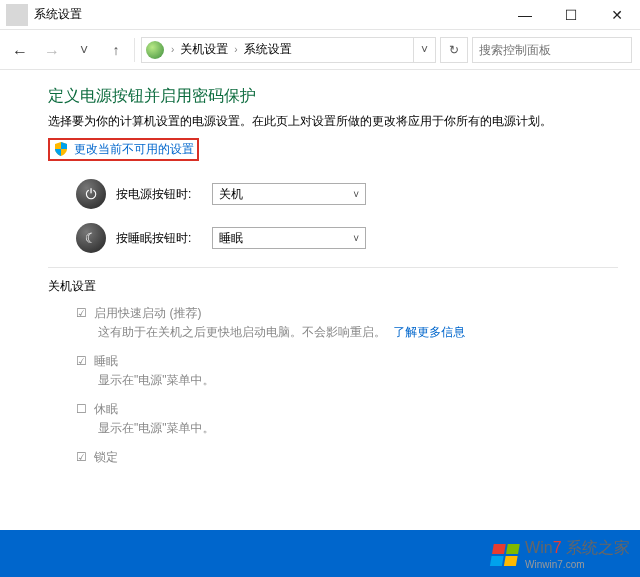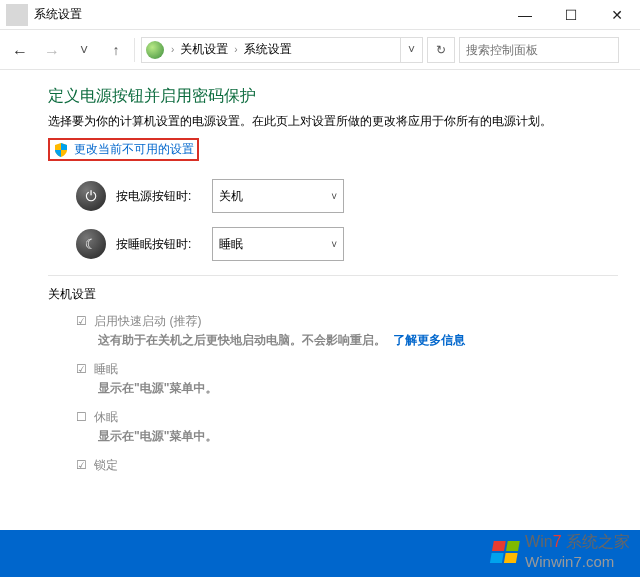--- a/index.html
+++ b/index.html
@@ -77,32 +77,32 @@
     display: flex; align-items: center; justify-content: center;
     color: #555; margin-right: 4px;
   }
   .search {
     width: 160px; height: 26px;
     border: 1px solid #ddd;
     padding: 0 6px;
     font-size: 12px; font-family: inherit;
     color: #888;
     outline: none;
-    margin-right: 17px;
+    margin-right: 4px;
   }
   .content {
     padding: 16px 22px 0 48px;
   }
   .page-title {
     color: #0c6b3e; font-size: 16px;
     margin-bottom: 6px;
   }
   .page-desc { margin-bottom: 8px; }
   .admin-link {
-    display: inline-flex; align-items: flex-end;
+    display: inline-flex; align-items: flex-start;
     border: 2px solid #d93025;
     padding: 1px 3px;
     margin-bottom: 18px;
   }
   .shield {
     width: 16px; height: 16px; margin-right: 5px;
     display: inline-block;
   }
   .shield svg { display: block; }
   .link { color: #0066cc; cursor: pointer; }
@@ -113,35 +113,35 @@
   }
   .pwr-icon {
     width: 30px; height: 30px; border-radius: 50%;
     background: radial-gradient(circle at 35% 30%, #777, #222);
     margin-right: 10px;
     display: flex; align-items: center; justify-content: center;
     color: #fff; font-size: 14px;
   }
   .row-label { width: 96px; }
   .select {
-    width: 132px; height: 22px;
+    width: 154px; height: 22px;
     border: 1px solid #adadad;
     display: flex; align-items: center; justify-content: space-between;
-    padding: 16px 6px; font-size: 12px;
+    padding: 4px 6px; font-size: 12px;
     background: #fff;
   }
   .select .arr { color: #444; font-size: 10px; }
   .hr { height: 1px; background: #e5e5e5; margin: 6px 0 10px; }
   .opt {
     margin-left: 28px; margin-bottom: 12px;
     color: #888;
   }
   .opt .chk { color: #888; margin-right: 4px; }
   .opt .ttl { }
-  .opt .sub { margin-left: 22px; margin-top: 2px; font-size: 12px; font-weight: bold; }
+  .opt .sub { margin-left: 22px; margin-top: 2px; font-size: 12px; }
   .opt .sub .link { margin-left: 4px; color: #0066cc; }
   .watermark {
     position: absolute;
     right: 10px; bottom: -40px;
     color: #666; font-size: 16px;
     display: flex; align-items: center;
   }
   .winlogo { display: flex; flex-wrap: wrap; width: 28px; height: 22px; transform: skewX(-10deg); margin-right: 6px;}
   .winlogo span { width: 12px; height: 10px; margin: 1px; }
   .wl-r{background:#e73c30}.wl-g{background:#7fba00}.wl-b{background:#00a2ed}.wl-y{background:#ffb900}
@@ -245,16 +245,16 @@
   <div class="watermark">
     <div class="winlogo">
       <span class="wl-r"></span>
         <span class="wl-g"></span>
         <span class="wl-b"></span>
         <span class="wl-y"></span>
     </div>
     <div>
       <span>Win</span><span style="color:#e73c30">7</span>
       <span>系统之家</span>
-      <div style="font-size:15px;color:#999">Winwin7.com</div>
+      <div style="font-size:10px;color:#999">Winwin7.com</div>
     </div>
   </div>
 </div>
 
 </body></html>

